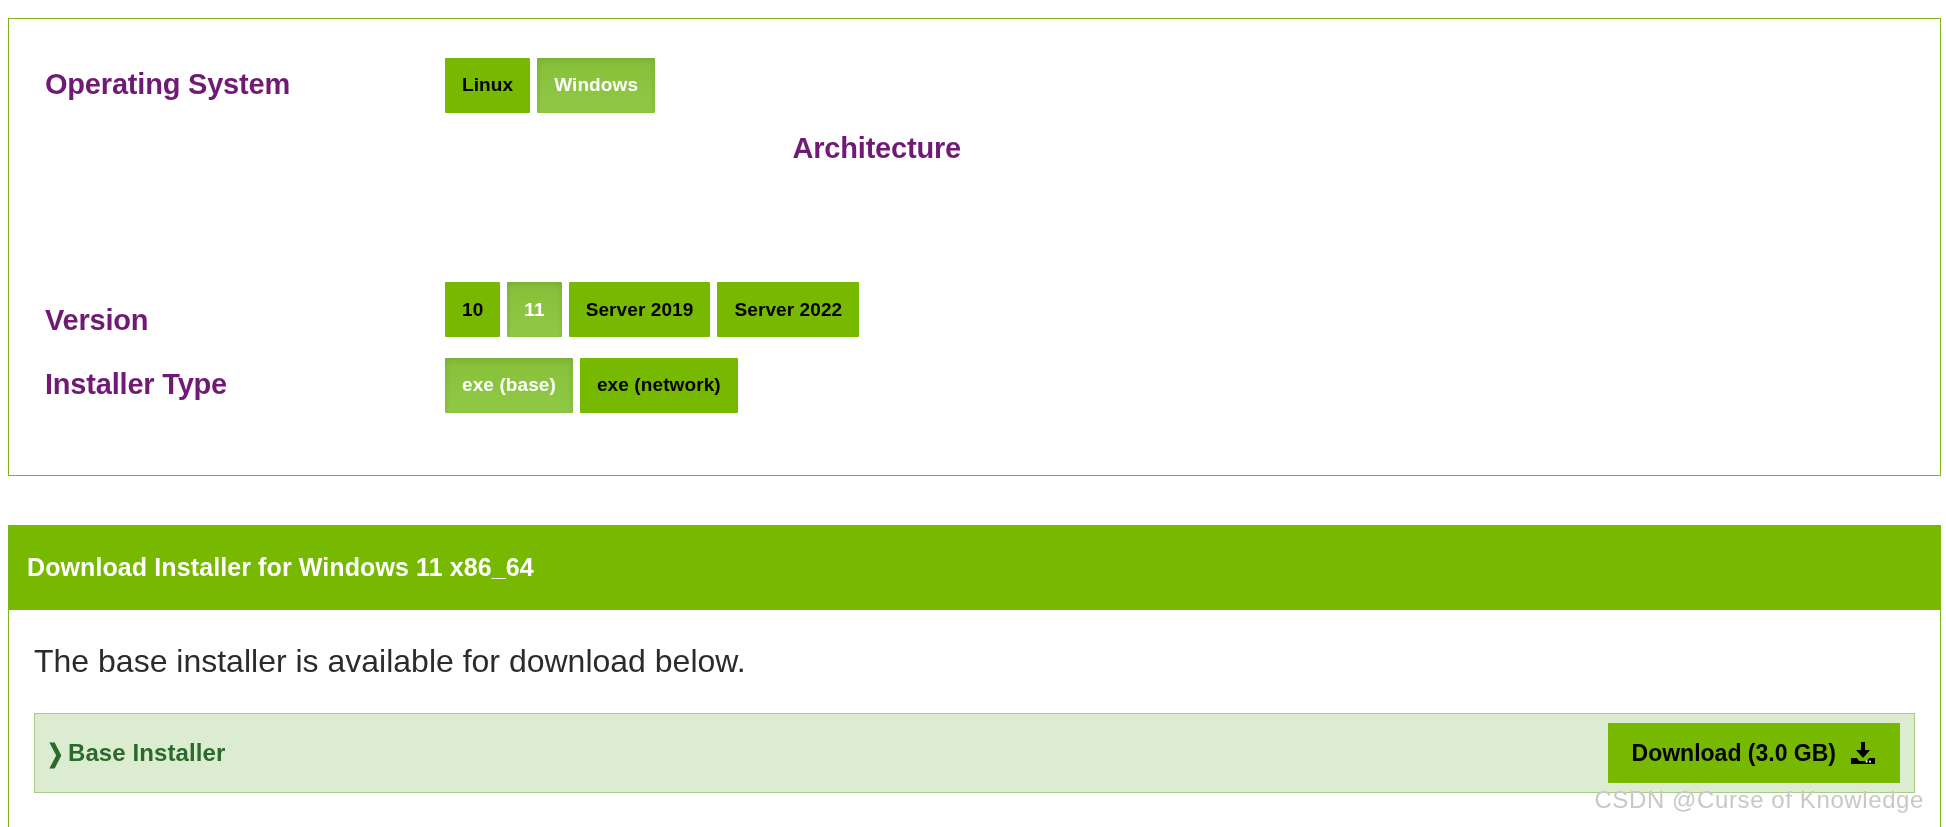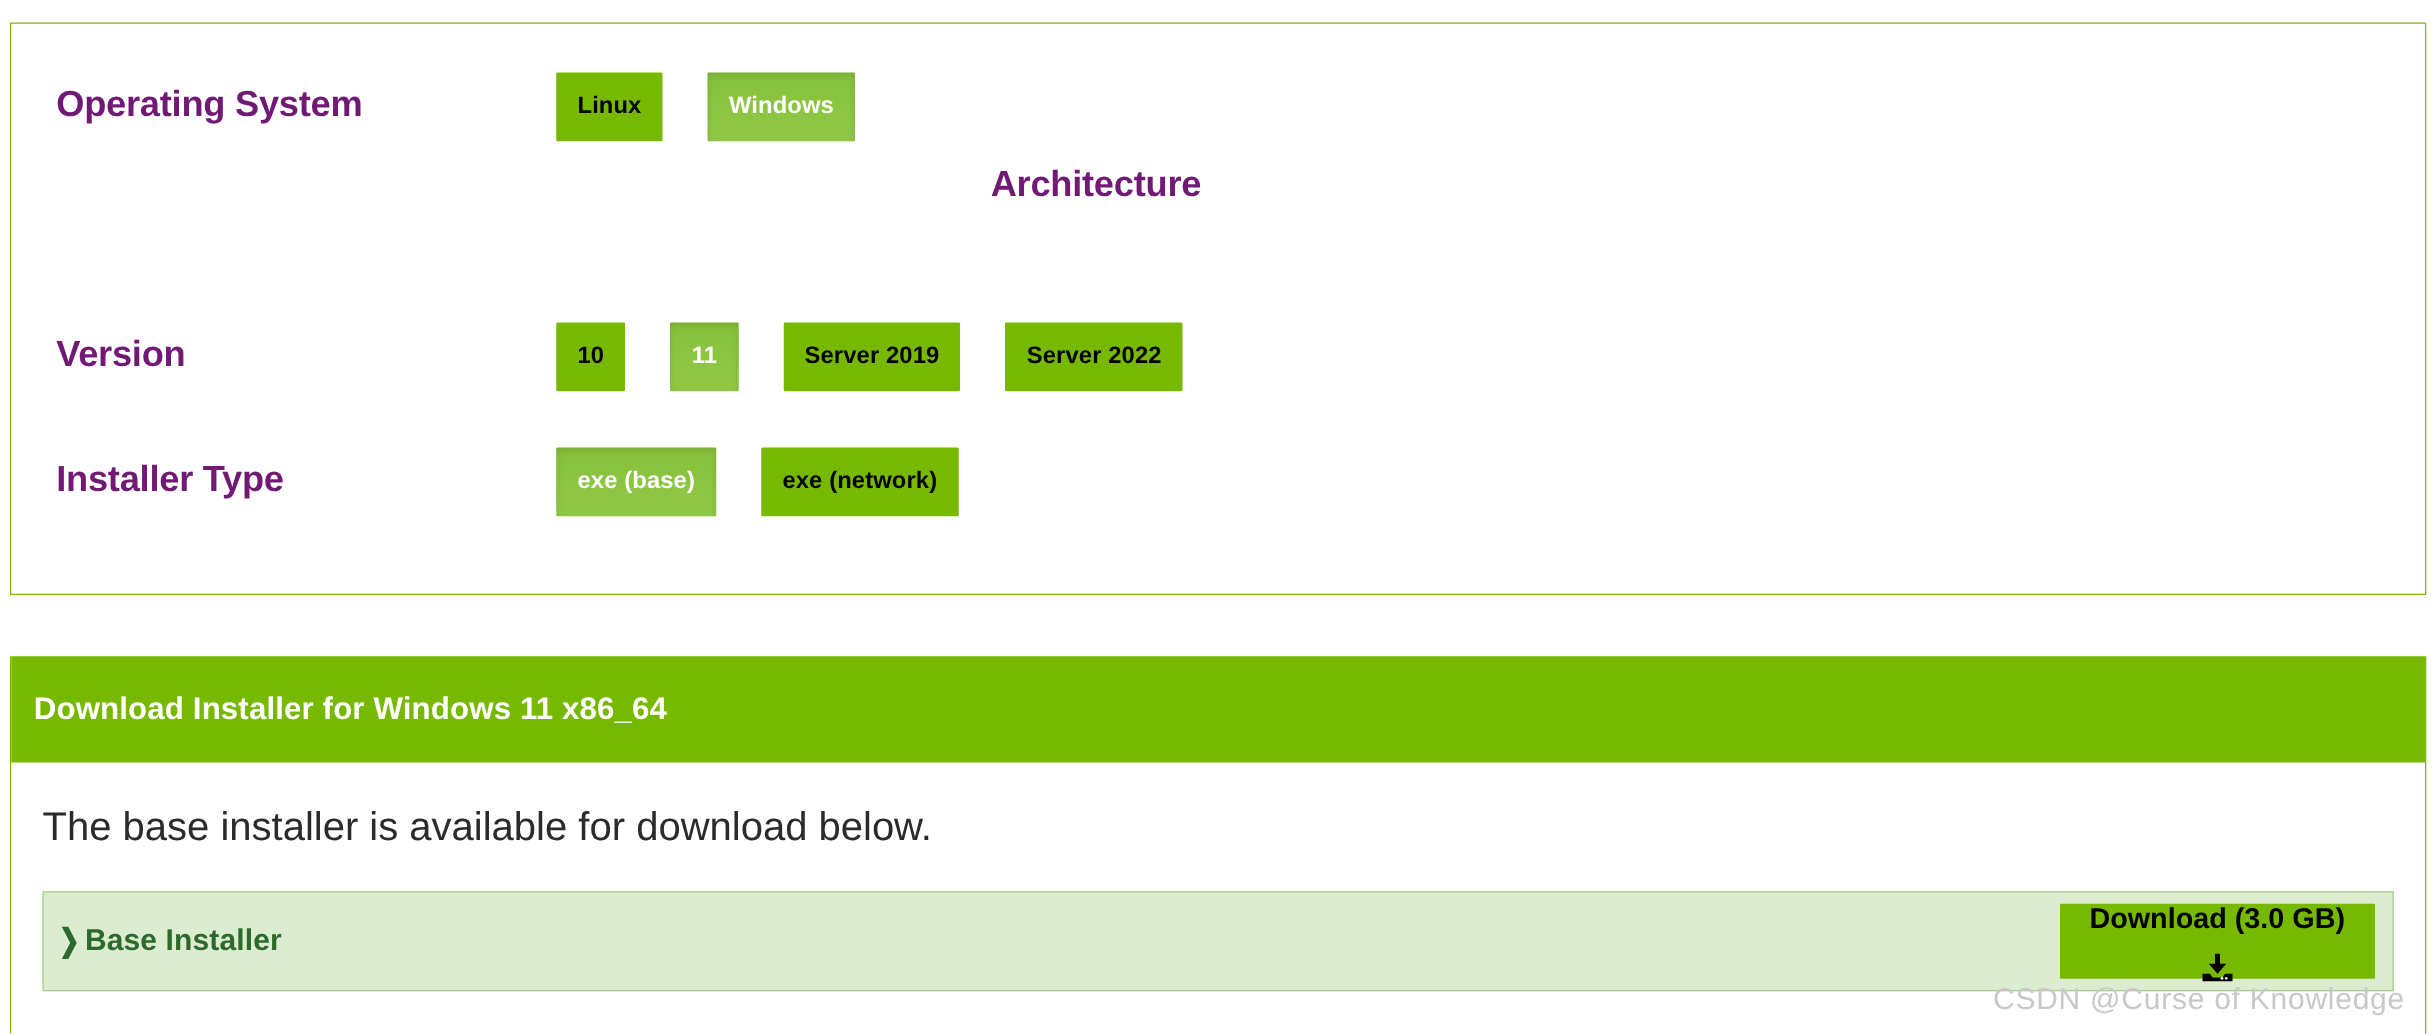--- a/index.html
+++ b/index.html
@@ -31,37 +31,37 @@
 
   .selector-row {
     display: flex;
     align-items: center;
     height: 104px;
     padding-left: 36px;
     box-sizing: border-box;
   }
   .selector-row.row-os      { margin-top: 14px; }
   .selector-row.row-arch    { margin-top: -4px; flex-direction: column; }
-  .selector-row.row-version { margin-top: -4px; }
+  .selector-row.row-version { margin-top: -4px; align-items: flex-end; }
   .selector-row.row-type    { margin-top: -4px; }
 
   .row-label {
     width: 400px;
     flex: 0 0 400px;
     font-size: 29px;
     font-weight: 700;
     color: #701a75;
     letter-spacing: -0.2px;
     line-height: 1.1;
   }
 
   .btn-group {
     display: flex;
     align-items: center;
-    gap: 36px;
+    gap: 7px;
   }
 
   .opt-btn {
     display: inline-flex;
     align-items: center;
     justify-content: center;
     height: 55px;
     padding: 0 17px;
     min-width: 38px;
     box-sizing: border-box;
@@ -161,21 +161,20 @@
     background: #76b900;
     color: #000000;
     border: 0;
     height: 60px;
     padding: 0 24px;
     font-size: 23px;
     font-weight: 700;
     cursor: pointer;
     white-space: nowrap;
     border-radius: 1px;
-    flex-direction: column;
   }
   .download-icon {
     width: 26px;
     height: 24px;
     display: inline-block;
     flex: 0 0 auto;
   }
 
   
   .watermark {

